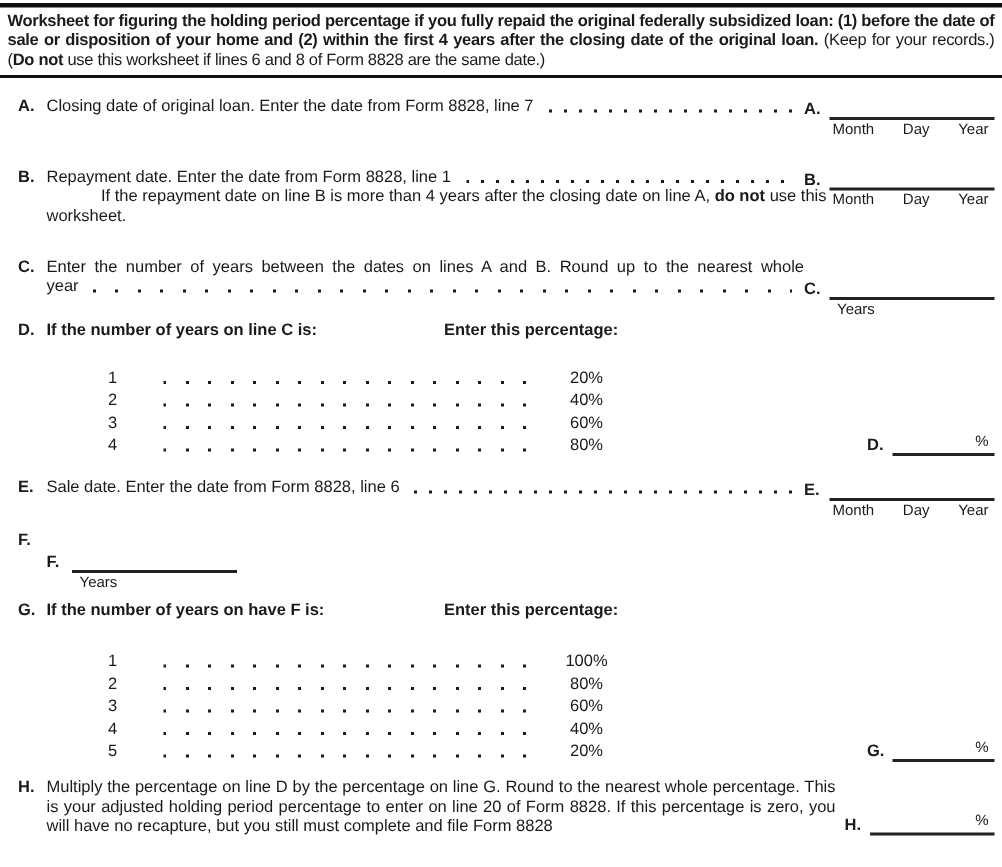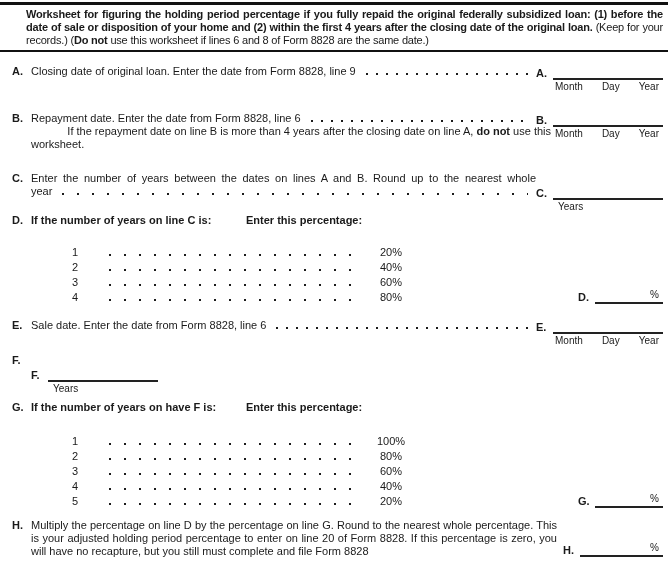--- a/index.html
+++ b/index.html
@@ -5,21 +5,21 @@
   html,body { margin:0; padding:0; background:#e8e8e8; }
   .page {
     width:668px; height:578px; background:#ffffff; margin:0 auto;
     font-family:"Liberation Sans","DejaVu Sans",sans-serif;
     font-size:11px; color:#1a1a1a; box-sizing:border-box; position:relative;
     overflow:hidden;
   }
   .topbar { height:3px; background:#111; margin-top:2px; }
   .header {
     padding:3px 5px 3px 5px; font-weight:bold; line-height:13px;
-    text-align:justify; letter-spacing:-0.2px;margin-left:21px;
+    text-align:justify; letter-spacing:-0.2px;
   }
   .header .regular { font-weight:normal; }
   .divider { height:2px; background:#111; }
   .content { padding:0 5px 0 12px; }
 
   .row { display:flex; align-items:flex-start; }
   .lbl { width:19px; flex:none; font-weight:bold; line-height:13px; }
   .body { flex:1; min-width:0; }
   .tline { display:flex; align-items:flex-start; line-height:13px; }
   .txt { white-space:nowrap; }
@@ -40,21 +40,21 @@
   .elabel { font-weight:bold; width:17px; flex:none; line-height:13px; }
   .eline { flex:1; height:13px; border-bottom:2px solid #222; position:relative; }
   .caps { display:flex; justify-content:space-between; margin-left:17px; padding:1px 4px 0 2px; font-size:10px; }
   .capsingle { margin-left:22px; padding-top:1px; font-size:10px; }
   .entry.shift { margin-top:13px; }
   .entry.pct { width:85px; margin-bottom:1px; }
   .entry.hw { width:100px; margin-left:6px; }
   .unit { position:absolute; right:4px; bottom:2px; font-size:10px; line-height:10px; }
 
   .sechead { display:flex; font-weight:bold; line-height:13px; }
-  .sechead .h1 { width:215px; flex:none; }
+  .sechead .h1 { width:265px; flex:none; }
   .psec { display:flex; align-items:flex-end; }
   .ptable { margin-left:60px; width:339px; flex:none; }
   .prow { display:flex; align-items:flex-start; height:15px; line-height:15px; }
   .pnum { min-width:33px; flex:none; white-space:nowrap; }
   .pdots {
     flex:1; height:15px; margin:0 6px 0 2px;
     background-image:repeating-linear-gradient(90deg,#1c1c1c 0 2px,transparent 2px 15px);
     background-size:calc(100% - 4px) 2px; background-repeat:no-repeat;
     background-position:2px 9px;
   }
@@ -83,42 +83,42 @@
   <div class="header"><span>Worksheet for figuring the holding period percentage if you fully repaid the original federally subsidized loan: (1) before the date of sale or disposition of your home and (2) within the first 4 years after the closing date of the original loan.</span><span class="regular"> (Keep for your records.) (</span><span>Do not</span><span class="regular"> use this worksheet if lines 6 and 8 of Form 8828 are the same date.)</span></div>
 
   <div class="divider"></div>
 
   <div class="content">
 
     <div class="row mtA">
       <span class="lbl">A.</span>
       <div class="body">
         <div class="tline">
-          <span class="txt">Closing date of original loan. Enter the date from Form 8828, line 9</span>
+          <span class="txt">Closing date of original loan. Enter the date from Form 8828, line 7</span>
           <span class="dots"></span>
         </div>
       </div>
       <div class="entry">
         <div class="etop">
           <span class="elabel">A.</span>
           <span class="eline"></span>
         </div>
         <div class="caps">
           <span>Month</span>
           <span>Day</span>
           <span>Year</span>
         </div>
       </div>
     </div>
 
     <div class="row mtB">
       <span class="lbl">B.</span>
       <div class="body">
         <div class="tline">
-          <span class="txt">Repayment date. Enter the date from Form 8828, line 6</span>
+          <span class="txt">Repayment date. Enter the date from Form 8828, line 1</span>
           <span class="dots"></span>
         </div>
         <div class="jline" style="text-align:right;text-align-last:left;margin-right:-15px;"><span>If the repayment date on line B is more than 4 years after the closing date on line A, </span><b>do not</b><span> use this worksheet.</span></div>
       </div>
       <div class="entry">
         <div class="etop">
           <span class="elabel">B.</span>
           <span class="eline"></span>
         </div>
         <div class="caps">

